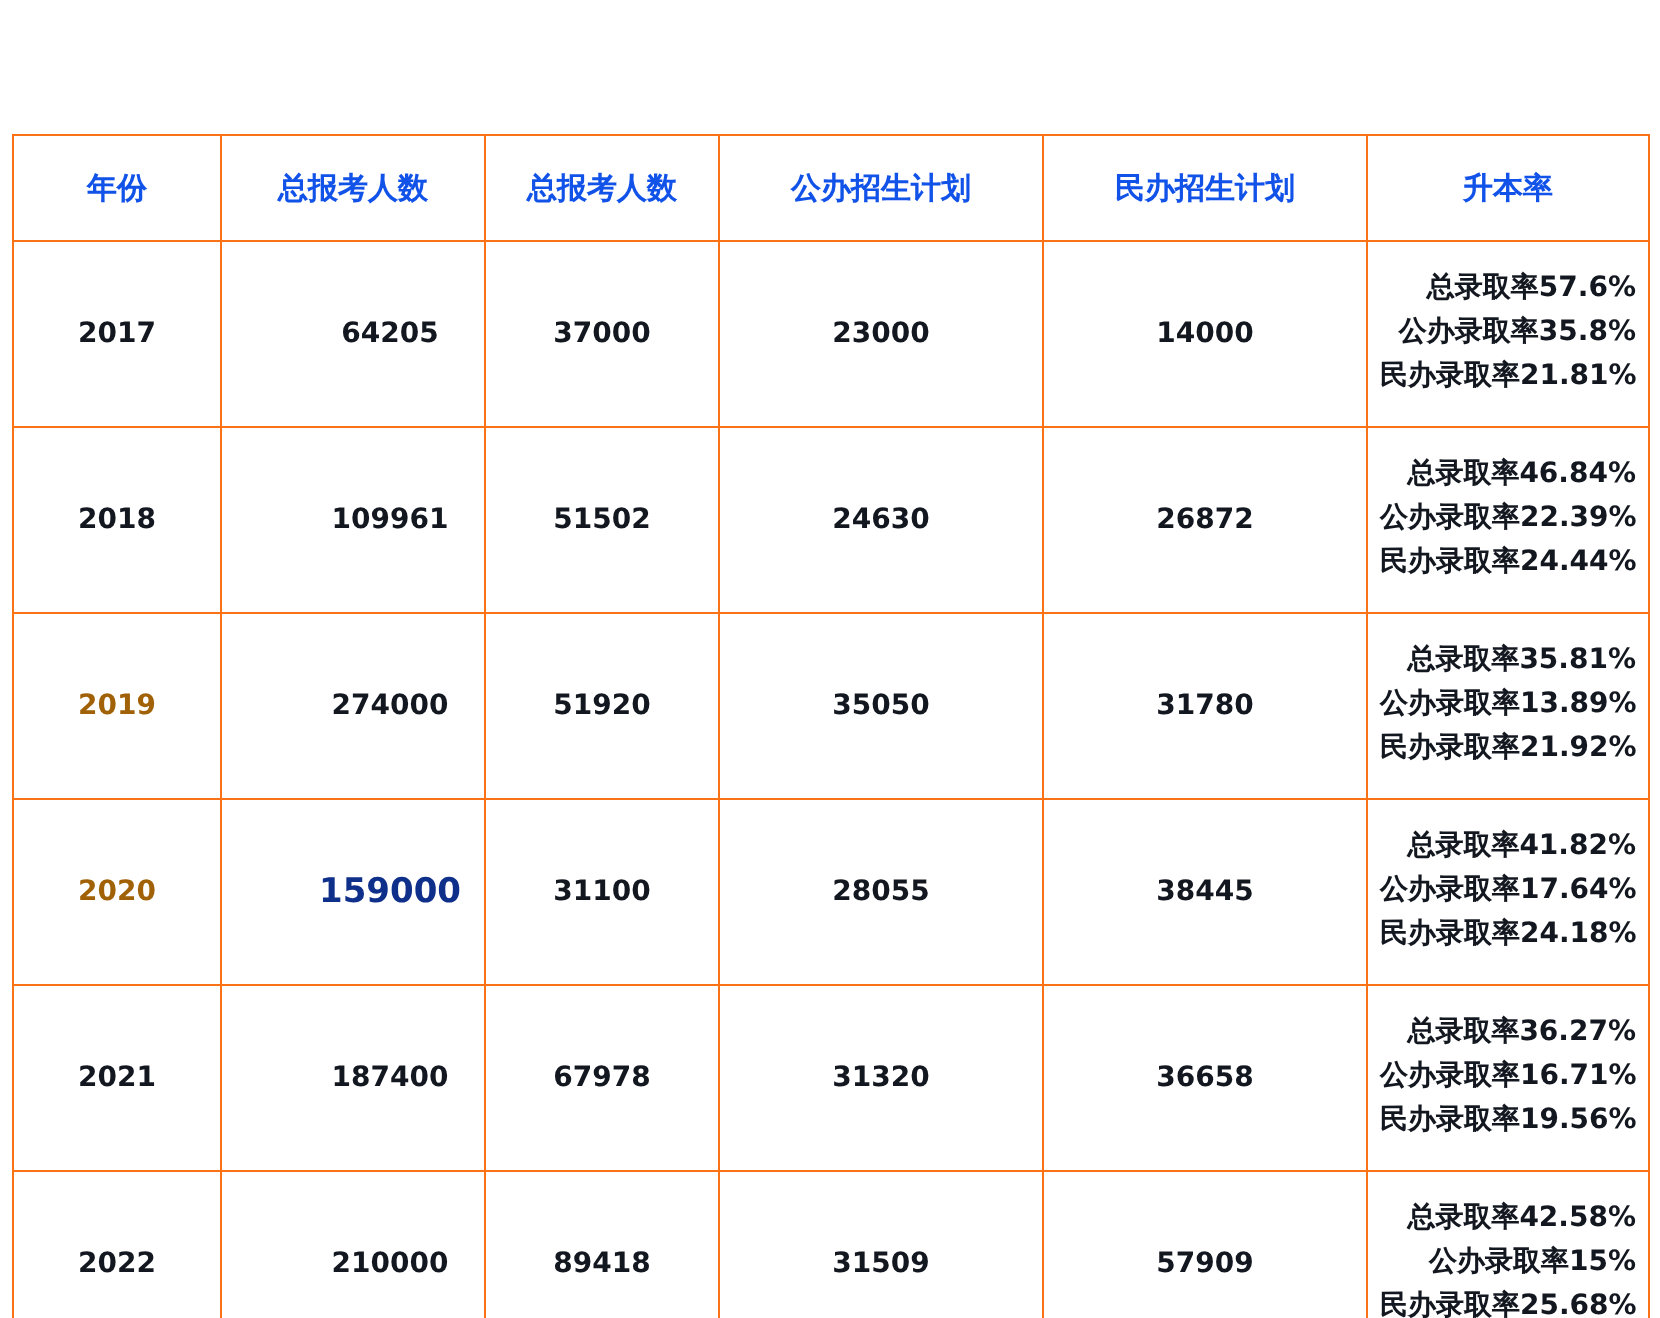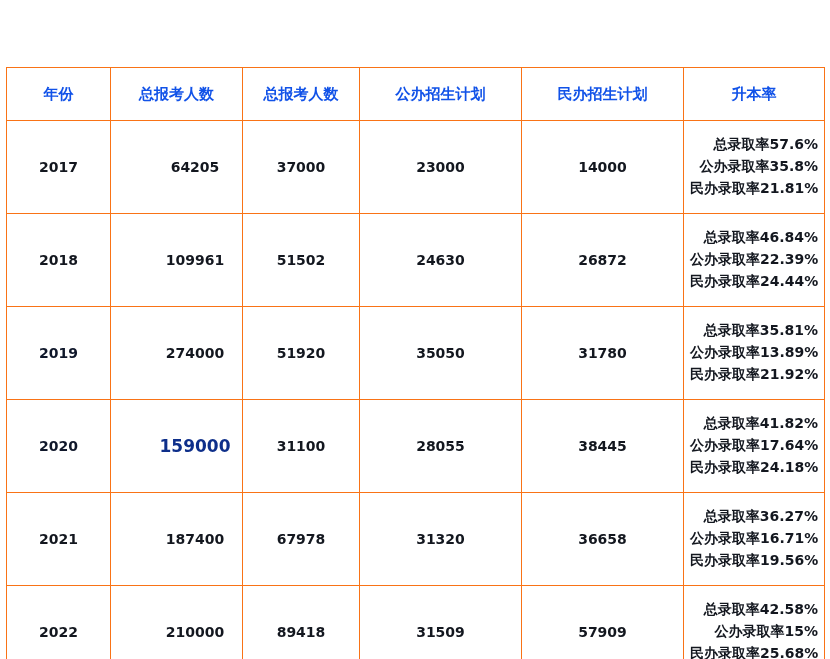--- a/index.html
+++ b/index.html
@@ -63,21 +63,21 @@
     font-size: 14px;
     color: #13171f;
     font-weight: bold;
   }
   td.year {
     font-size: 14px;
     font-weight: normal;
     color: #13171f;
   }
   td.year.accent {
-    color: #0f172a;
+    color: #a16207;
   }
   td.total-apply {
     font-weight: bold;
     padding-left: 38px;
   }
   td.total-apply.big {
     font-size: 17px;
     color: #0e2f8a;
     margin-left: 40px;
   }

